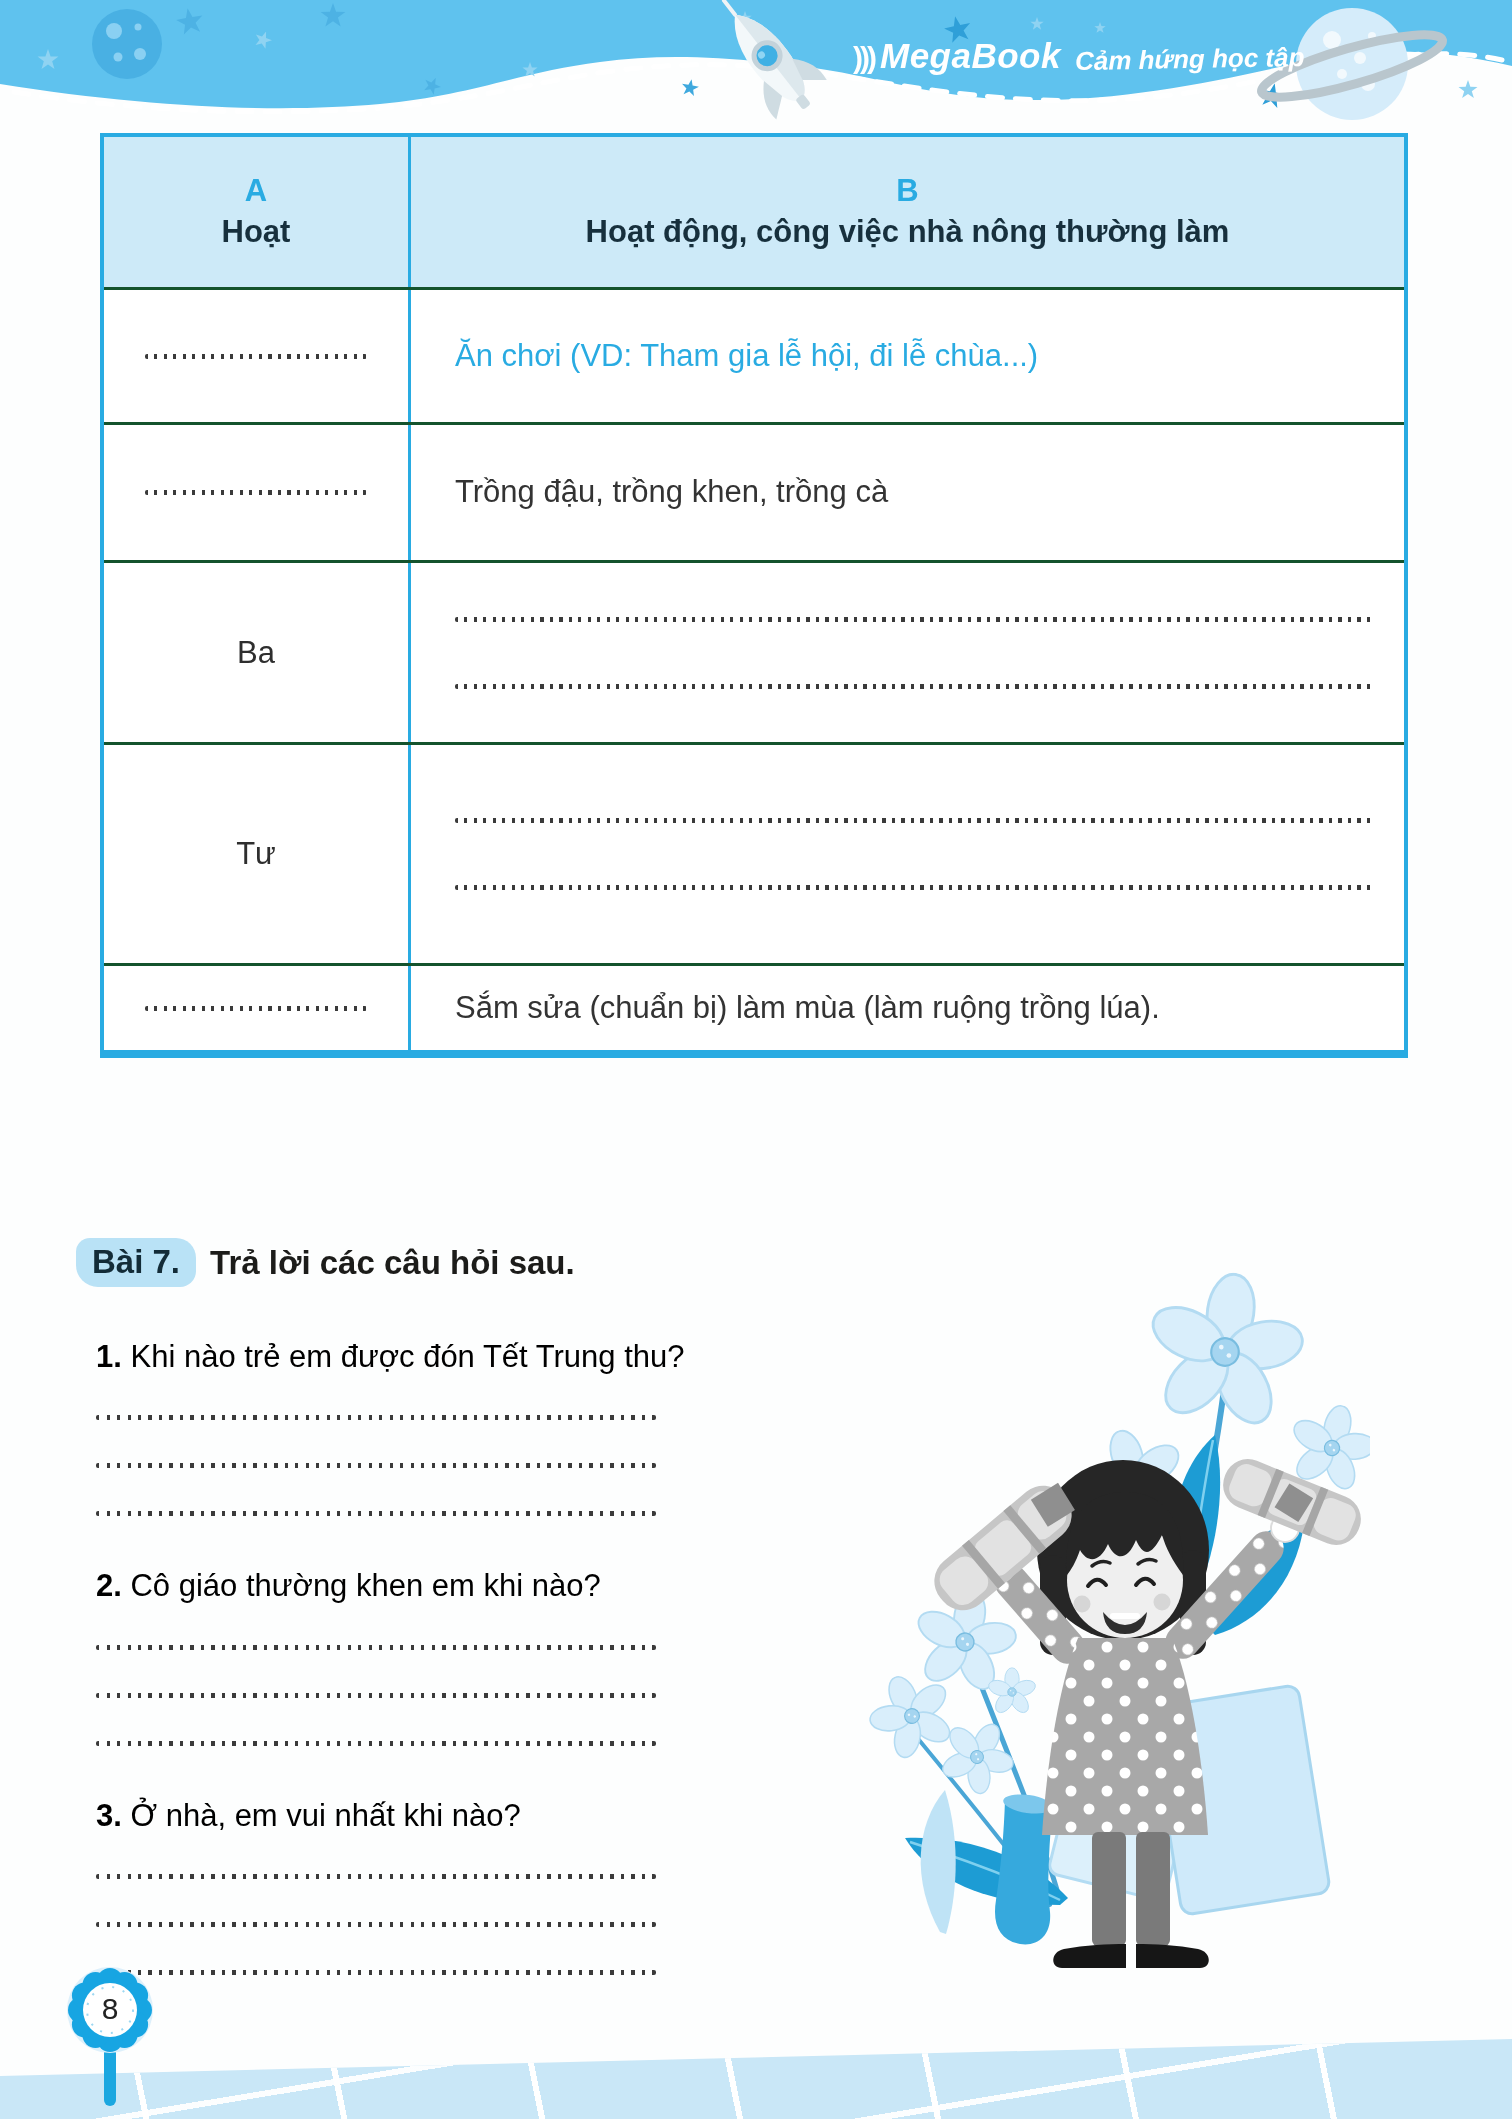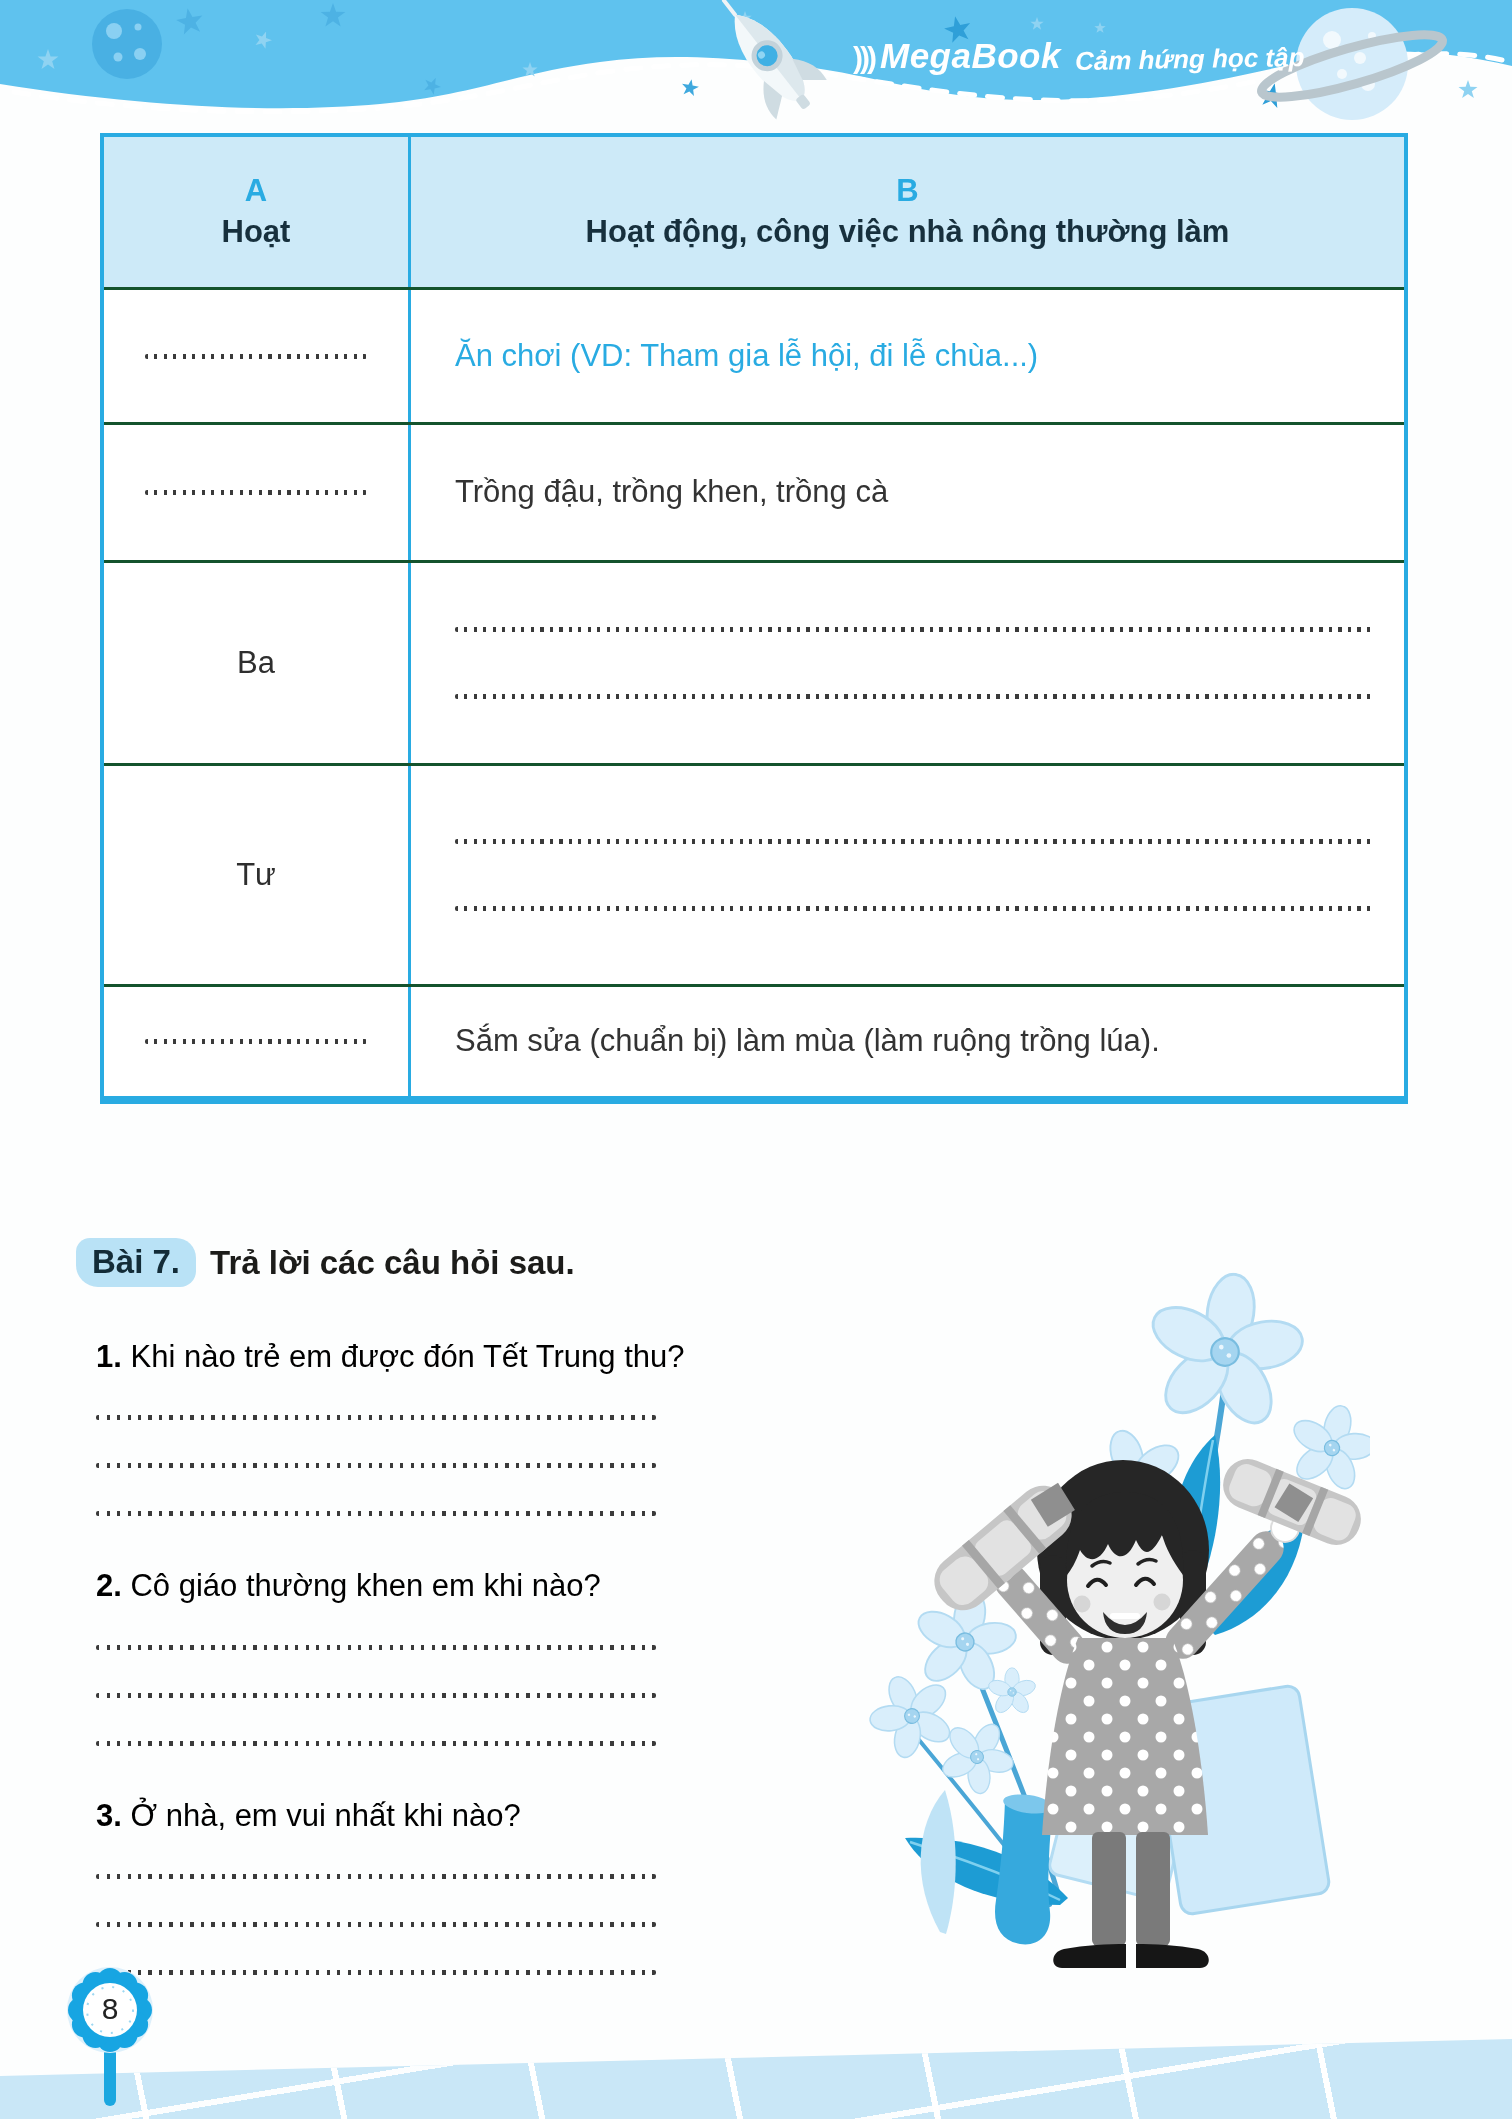--- a/index.html
+++ b/index.html
@@ -158,41 +158,41 @@
 
     <div class="trow" style="height:138px">
       <div class="ca">
           <div class="dotline month-blank"></div>
         </div>
       <div class="cb">
         <div class="activity">Trồng đậu, trồng khen, trồng cà</div>
       </div>
     </div>
 
-    <div class="trow" style="height:203px">
+    <div class="trow" style="height:182px">
       <div class="ca">
           <div class="month-text">Ba</div>
         </div>
       <div class="cb blanks gap-lg">
         <div class="dotline b-blank"></div>
         <div class="dotline b-blank"></div>
       </div>
     </div>
 
     <div class="trow" style="height:221px">
       <div class="ca">
           <div class="month-text">Tư</div>
         </div>
       <div class="cb blanks gap-lg">
         <div class="dotline b-blank"></div>
         <div class="dotline b-blank"></div>
       </div>
     </div>
 
-    <div class="trow" style="height:112px">
+    <div class="trow" style="height:87px">
       <div class="ca">
           <div class="dotline month-blank"></div>
         </div>
       <div class="cb">
         <div class="activity">Sắm sửa (chuẩn bị) làm mùa (làm ruộng trồng lúa).</div>
       </div>
     </div>
 
   </div>
 

